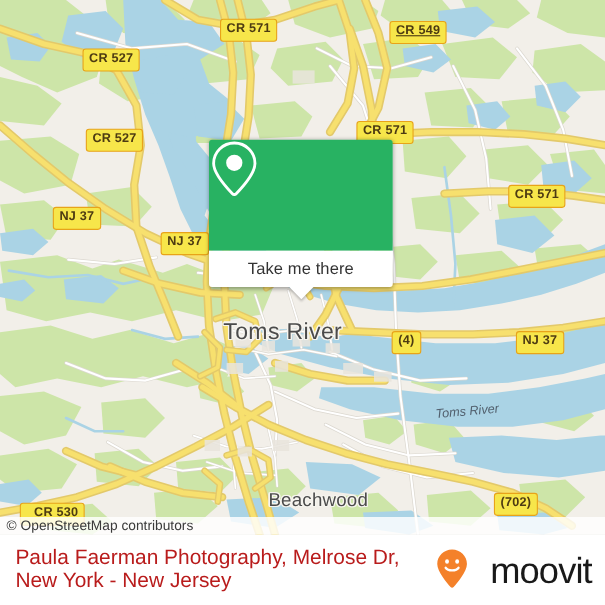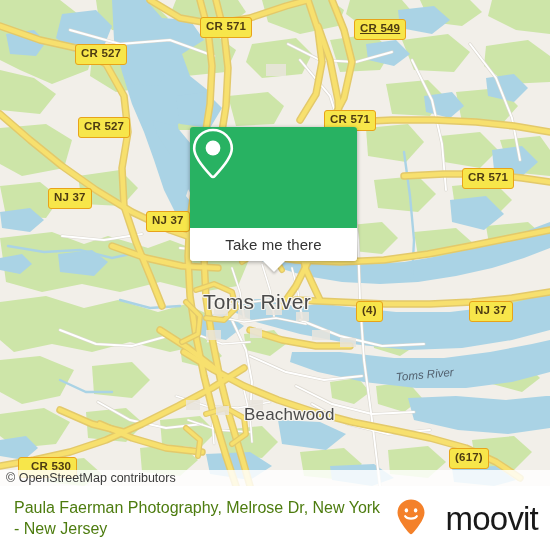--- a/index.html
+++ b/index.html
@@ -47,21 +47,21 @@
     position:absolute;
     color:#4b4b4b;
     white-space:nowrap;
     text-shadow:
       1.2px 0 0 #f6f4ef, -1.2px 0 0 #f6f4ef,
       0 1.2px 0 #f6f4ef, 0 -1.2px 0 #f6f4ef,
       1px 1px 0 #f6f4ef, -1px -1px 0 #f6f4ef,
       1px -1px 0 #f6f4ef, -1px 1px 0 #f6f4ef;
   }
   .place.city{font-size:21px;letter-spacing:.3px;}
-  .place.town{font-size:17px;letter-spacing:.2px;}
+  .place.town{font-size:17px;letter-spacing:.2px;margin-top:40px;}
   .place.water{
     font-size:11.5px;color:#52606e;font-style:italic;
     transform:rotate(-5deg);transform-origin:left center;
     text-shadow:none;
   }
 
   
   #card{
     position:absolute;left:190px;top:127px;width:167px;
     border-radius:3px;
@@ -98,21 +98,21 @@
   
   #footer{
     position:absolute;left:0;top:486px;width:550px;height:64px;
     background:#ffffff;
     display:flex;align-items:center;
     box-sizing:border-box;
     padding:0 12px 0 14px;
   }
   #footer-title{
     flex:1 1 auto;
-    font-size:16px;color:#4d7c0f;line-height:21px;
+    font-size:19px;color:#b91c1c;line-height:21px;
     padding-right:8px;
   }
   #brand{
     flex:0 0 auto;display:flex;align-items:center;gap:20px;
   }
   #brand-word{
     font-size:33px;color:#191919;letter-spacing:-.8px;line-height:1;
     font-weight:normal;
   }
 </style>
@@ -411,21 +411,21 @@
     <div class="shield" style="left:200px;top:17px;">CR 571</div>
     <div class="shield" style="left:354px;top:19px;text-decoration:underline;">CR 549</div>
     <div class="shield" style="left:75px;top:44px;">CR 527</div>
     <div class="shield" style="left:324px;top:110px;">CR 571</div>
     <div class="shield" style="left:78px;top:117px;">CR 527</div>
     <div class="shield" style="left:462px;top:168px;">CR 571</div>
     <div class="shield" style="left:48px;top:188px;">NJ 37</div>
     <div class="shield" style="left:146px;top:211px;">NJ 37</div>
     <div class="shield" style="left:356px;top:301px;">(4)</div>
     <div class="shield" style="left:469px;top:301px;">NJ 37</div>
-    <div class="shield" style="left:449px;top:448px;">(617)</div>
+    <div class="shield" style="left:449px;top:448px;">(702)</div>
     <div class="shield" style="left:18px;top:457px;padding-left:12px;">CR 530</div>
 
     <div class="place city" style="left:203px;top:290px;">Toms River</div>
     <div class="place town" style="left:244px;top:405px;">Beachwood</div>
     <div class="place water" style="left:396px;top:371px;">Toms River</div>
 
     <div id="attribution">© OpenStreetMap contributors</div>
 
     <div id="card">
       <div id="card-head">

